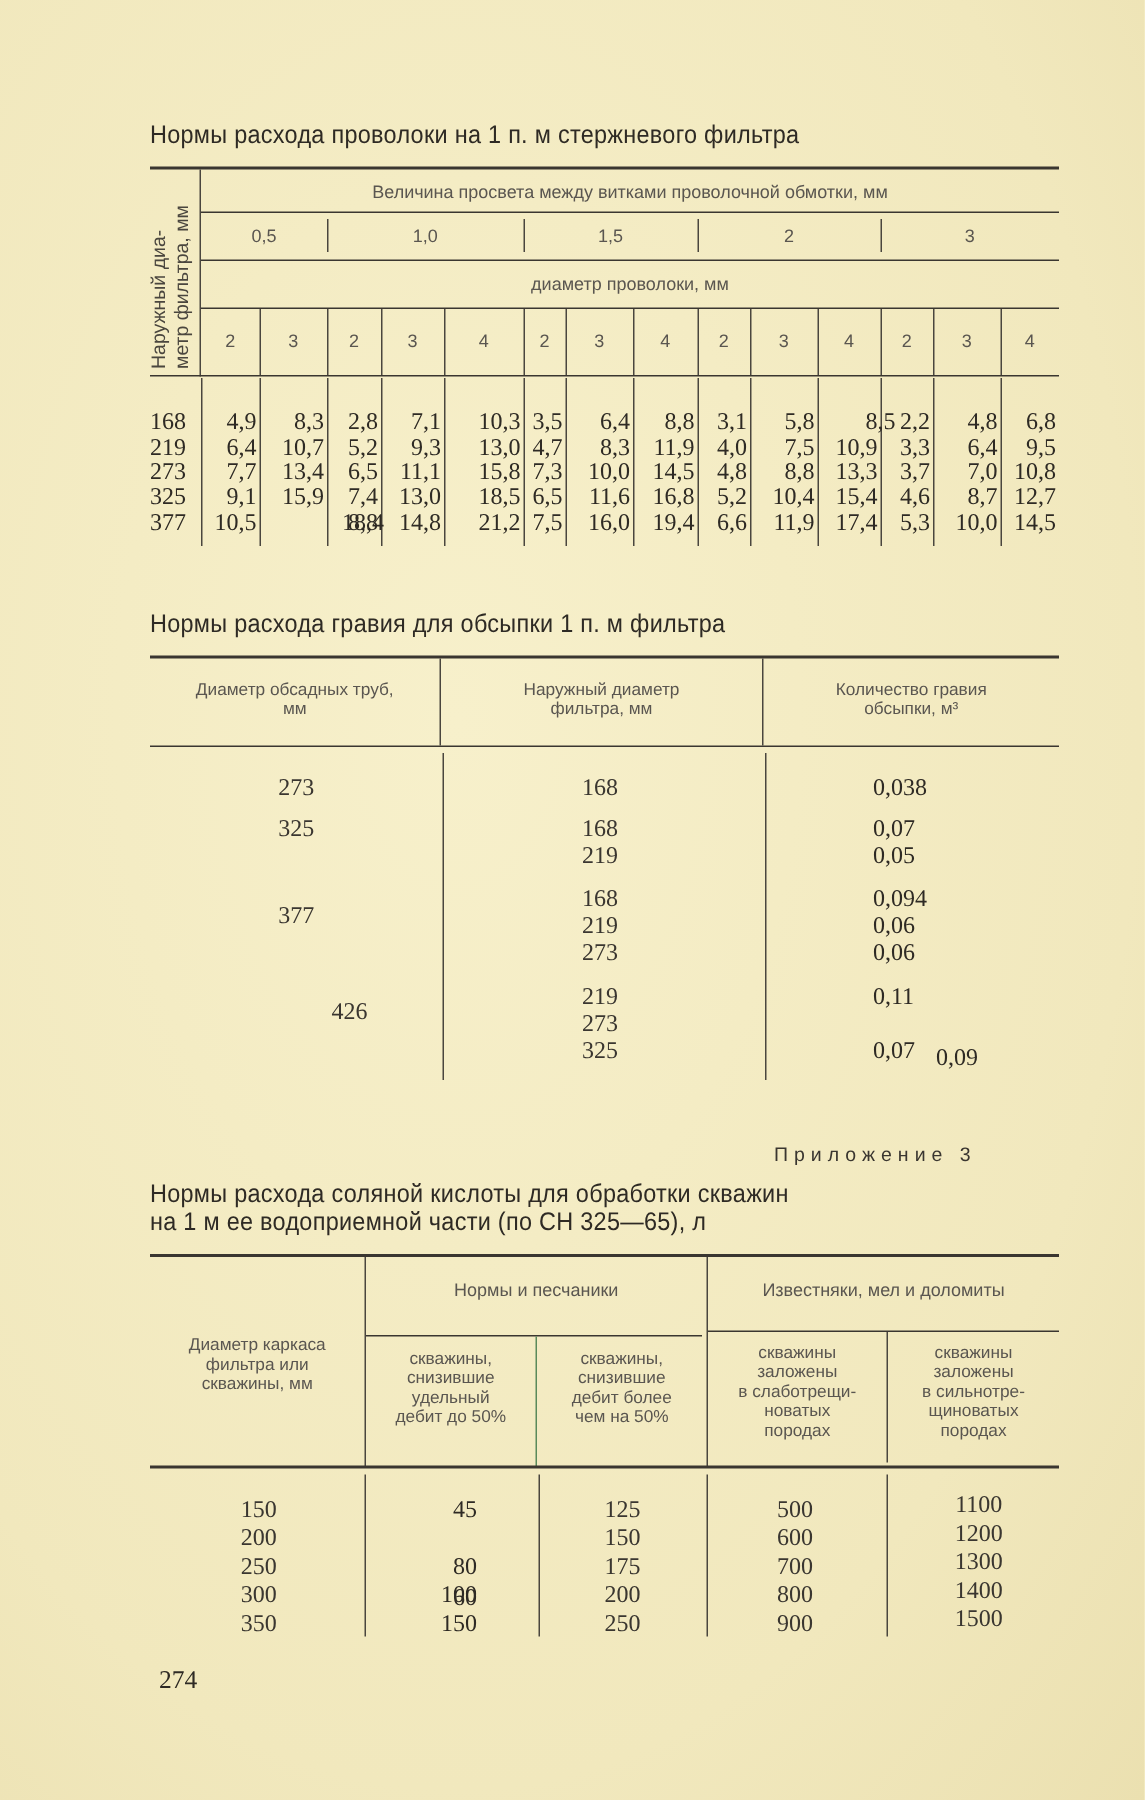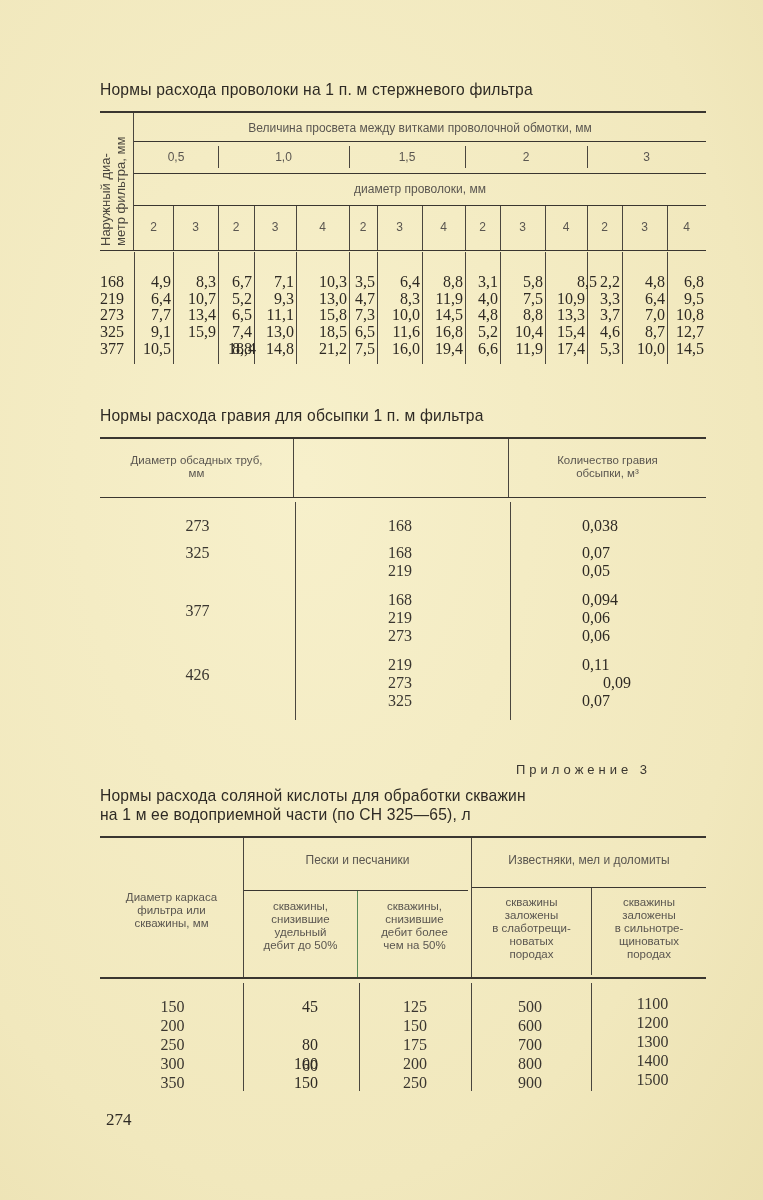--- a/index.html
+++ b/index.html
@@ -97,21 +97,21 @@
       <div class="vr" style="left:422px;top:252px;height:112px;"></div>
       <div class="vr" style="left:465px;top:252px;height:112px;"></div>
       <div class="vr" style="left:500px;top:252px;height:112px;"></div>
       <div class="vr" style="left:545px;top:252px;height:112px;"></div>
       <div class="vr" style="left:587px;top:252px;height:112px;"></div>
       <div class="vr" style="left:622px;top:252px;height:112px;"></div>
       <div class="vr" style="left:667px;top:252px;height:112px;"></div>
       <div class="num" style="left:100px;top:274px;width:30px;text-align:left;">168</div>
       <div class="num" style="left:134px;top:274px;width:37px;">4,9</div>
       <div class="num" style="left:173px;top:274px;width:43px;">8,3</div>
-      <div class="num" style="left:218px;top:274px;width:34px;">6,7</div>
+      <div class="num" style="left:218px;top:274px;width:34px;">2,8</div>
       <div class="num" style="left:254px;top:274px;width:40px;">7,1</div>
       <div class="num" style="left:296px;top:274px;width:51px;">10,3</div>
       <div class="num" style="left:349px;top:274px;width:26px;">3,5</div>
       <div class="num" style="left:377px;top:274px;width:43px;">6,4</div>
       <div class="num" style="left:422px;top:274px;width:41px;">8,8</div>
       <div class="num" style="left:465px;top:274px;width:33px;">3,1</div>
       <div class="num" style="left:500px;top:274px;width:43px;">5,8</div>
       <div class="num" style="left:545px;top:274px;width:40px;margin-left:12px;">8,5</div>
       <div class="num" style="left:587px;top:274px;width:33px;">2,2</div>
       <div class="num" style="left:622px;top:274px;width:43px;">4,8</div>
@@ -178,20 +178,24 @@
       <div class="num" style="left:667px;top:340.8px;width:37px;">14,5</div>
     </div>
 
   <div class="title cond" style="left:100px;top:406px;">Нормы расхода гравия для обсыпки 1 п. м фильтра</div>
   <div class="hr" style="left:100px;top:437px;width:606px;height:2px;"></div>
 
   <div class="hdr" style="left:100px;top:454px;width:193px;">
     <div>Диаметр обсадных труб,</div>
     <div>мм</div>
   </div>
+  <div class="hdr" style="left:294px;top:454px;width:214px;">
+    <div>Наружный диаметр</div>
+    <div>фильтра, мм</div>
+  </div>
   <div class="hdr" style="left:509px;top:454px;width:197px;">
     <div>Количество гравия</div>
     <div>обсыпки, м³</div>
   </div>
   <div class="vr" style="left:293px;top:439px;height:58px;"></div>
   <div class="vr" style="left:508px;top:439px;height:58px;"></div>
   <div class="hr" style="left:100px;top:497px;width:606px;height:1px;"></div>
   <div class="vr" style="left:295px;top:502px;height:218px;"></div>
   <div class="vr" style="left:510px;top:502px;height:218px;"></div>
 
@@ -204,43 +208,43 @@
       <div class="num" style="left:560px;top:545px;width:70px;text-align:left;padding-left:22px;">0,07</div>
       <div class="numc" style="left:355px;top:563px;width:90px;">219</div>
       <div class="num" style="left:560px;top:563px;width:70px;text-align:left;padding-left:22px;">0,05</div>
       <div class="numc" style="left:150px;top:603px;width:95px;">377</div>
       <div class="numc" style="left:355px;top:592px;width:90px;">168</div>
       <div class="num" style="left:560px;top:592px;width:70px;text-align:left;padding-left:22px;">0,094</div>
       <div class="numc" style="left:355px;top:610px;width:90px;">219</div>
       <div class="num" style="left:560px;top:610px;width:70px;text-align:left;padding-left:22px;">0,06</div>
       <div class="numc" style="left:355px;top:628px;width:90px;">273</div>
       <div class="num" style="left:560px;top:628px;width:70px;text-align:left;padding-left:22px;">0,06</div>
-      <div class="numc" style="left:150px;top:667px;width:95px;">426</div>
+      <div class="numc" style="left:150px;top:667px;width:95px;text-align:right;">426</div>
       <div class="numc" style="left:355px;top:657px;width:90px;">219</div>
       <div class="num" style="left:560px;top:657px;width:70px;text-align:left;padding-left:22px;">0,11</div>
       <div class="numc" style="left:355px;top:675px;width:90px;">273</div>
-      <div class="num" style="left:560px;top:675px;width:70px;text-align:center;padding-left:22px;">0,09</div>
+      <div class="num" style="left:560px;top:698px;width:70px;text-align:right;padding-left:22px;">0,09</div>
       <div class="numc" style="left:355px;top:693px;width:90px;">325</div>
       <div class="num" style="left:560px;top:693px;width:70px;text-align:left;padding-left:22px;">0,07</div>
     </div>
 
   <div class="appendix" style="left:516px;top:762px;">Приложение 3</div>
   <div class="title cond" style="left:100px;top:786px;">Нормы расхода соляной кислоты для обработки скважин</div>
   <div class="title cond" style="left:100px;top:805px;">на 1 м ее водоприемной части (по СН 325—65), л</div>
   <div class="hr" style="left:100px;top:836px;width:606px;height:2px;"></div>
 
   <div class="hdr" style="left:100px;top:891px;width:143px;">
     <div>Диаметр каркаса</div>
     <div>фильтра или</div>
     <div>скважины, мм</div>
   </div>
   <div class="vr" style="left:243px;top:838px;height:140px;"></div>
   <div class="vr" style="left:471px;top:838px;height:140px;"></div>
 
-  <div class="hdr" style="left:244px;top:854px;width:227px;font-size:12px;">Пески и песчаники</div>
+  <div class="hdr" style="left:244px;top:854px;width:227px;font-size:12px;">Нормы и песчаники</div>
   <div class="hdr" style="left:472px;top:854px;width:234px;font-size:12px;">Известняки, мел и доломиты</div>
   <div class="hr" style="left:244px;top:890px;width:224px;height:1px;"></div>
   <div class="hr" style="left:472px;top:887px;width:234px;height:1px;"></div>
   <div class="vr" style="left:357px;top:891px;height:87px;background:#5a8a5a;"></div>
   <div class="vr" style="left:591px;top:888px;height:87px;"></div>
 
   <div id="t3-sub">
       <div class="hdr" style="left:244px;top:900px;width:113px;line-height:13px;">
         <div>скважины,</div>
         <div>снизившие</div>

